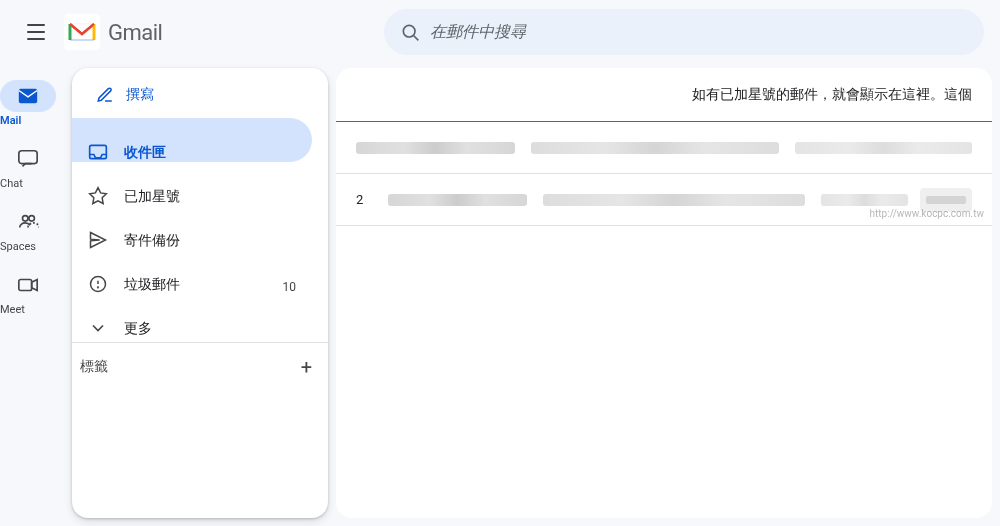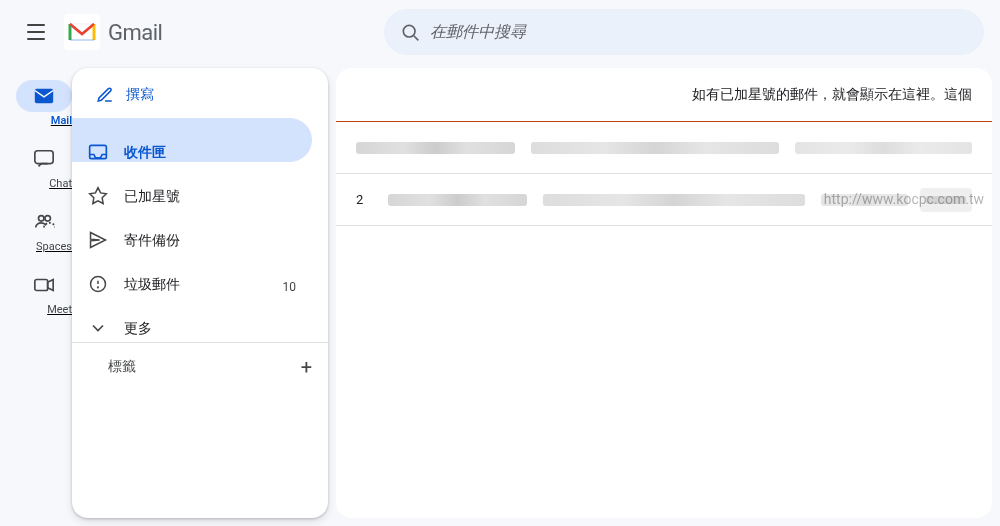--- a/index.html
+++ b/index.html
@@ -97,28 +97,27 @@
       display: flex;
       flex-direction: column;
       align-items: center;
       padding-top: 8px;
       flex-shrink: 0;
       gap: 0;
     }
     .sidebar-icon-item {
       display: flex;
       flex-direction: column;
-      align-items: flex-end;
+      align-items: flex-start;
       justify-content: center;
       width: 100%;
       padding: 8px 0;
       cursor: pointer;
       gap: 2px;
       border-radius: 0;
-      text-decoration: underline;
     }
     .sidebar-icon-item.active .icon-bg {
       background: #d3e3fd;
     }
     .icon-bg {
       width: 56px;
       height: 32px;
       border-radius: 16px;
       display: flex;
       align-items: center;
@@ -204,21 +203,21 @@
 
     .nav-divider {
       height: 1px;
       background: #e0e0e0;
       margin: 4px 0;
     }
 
     .labels-row {
       display: flex;
       align-items: center;
-      padding: 0 16px 0 36px;
+      padding: 0 16px 0 8px;
       height: 40px;
       color: #444746;
       font-size: 14px;
     }
     .labels-row .labels-text {
       flex: 1;
     }
     .labels-row .plus-btn {
       font-size: 20px;
       cursor: pointer;
@@ -439,17 +438,17 @@
       <span class="row-number">2</span>
       <div style="display:flex; gap:8px; align-items:center; flex:1; overflow:hidden;">
         <div style="width:160px; height:12px; background: linear-gradient(90deg, #bbb 0%, #ccc 30%, #aaa 50%, #ccc 70%, #bbb 100%); border-radius:3px; opacity:0.6;"></div>
         <div style="width:300px; height:12px; background: linear-gradient(90deg, #bbb 0%, #ccc 30%, #aaa 50%, #ccc 70%, #bbb 100%); border-radius:3px; opacity:0.5; margin-left:8px;"></div>
         <div style="width:100px; height:12px; background: linear-gradient(90deg, #bbb 0%, #ccc 30%, #aaa 50%, #ccc 70%, #bbb 100%); border-radius:3px; opacity:0.4; margin-left:8px;"></div>
 
         <div style="width:60px; height:24px; background: #e0e0e0; border-radius:4px; opacity:0.5; margin-left:4px; display:flex; align-items:center; justify-content:center;">
           <div style="width:40px; height:8px; background:#aaa; border-radius:2px;"></div>
         </div>
       </div>
-      <span class="watermark" style="font-size:14px; color:rgba(0,0,0,0.3); position:absolute; right:8px; bottom:18px;">http://www.kocpc.com.tw</span>
+      <span class="watermark" style="font-size:10px; color:rgba(0,0,0,0.3); position:absolute; right:8px; bottom:6px;">http://www.kocpc.com.tw</span>
     </div>
   </div>
 
 </div>
 
 </body></html>

